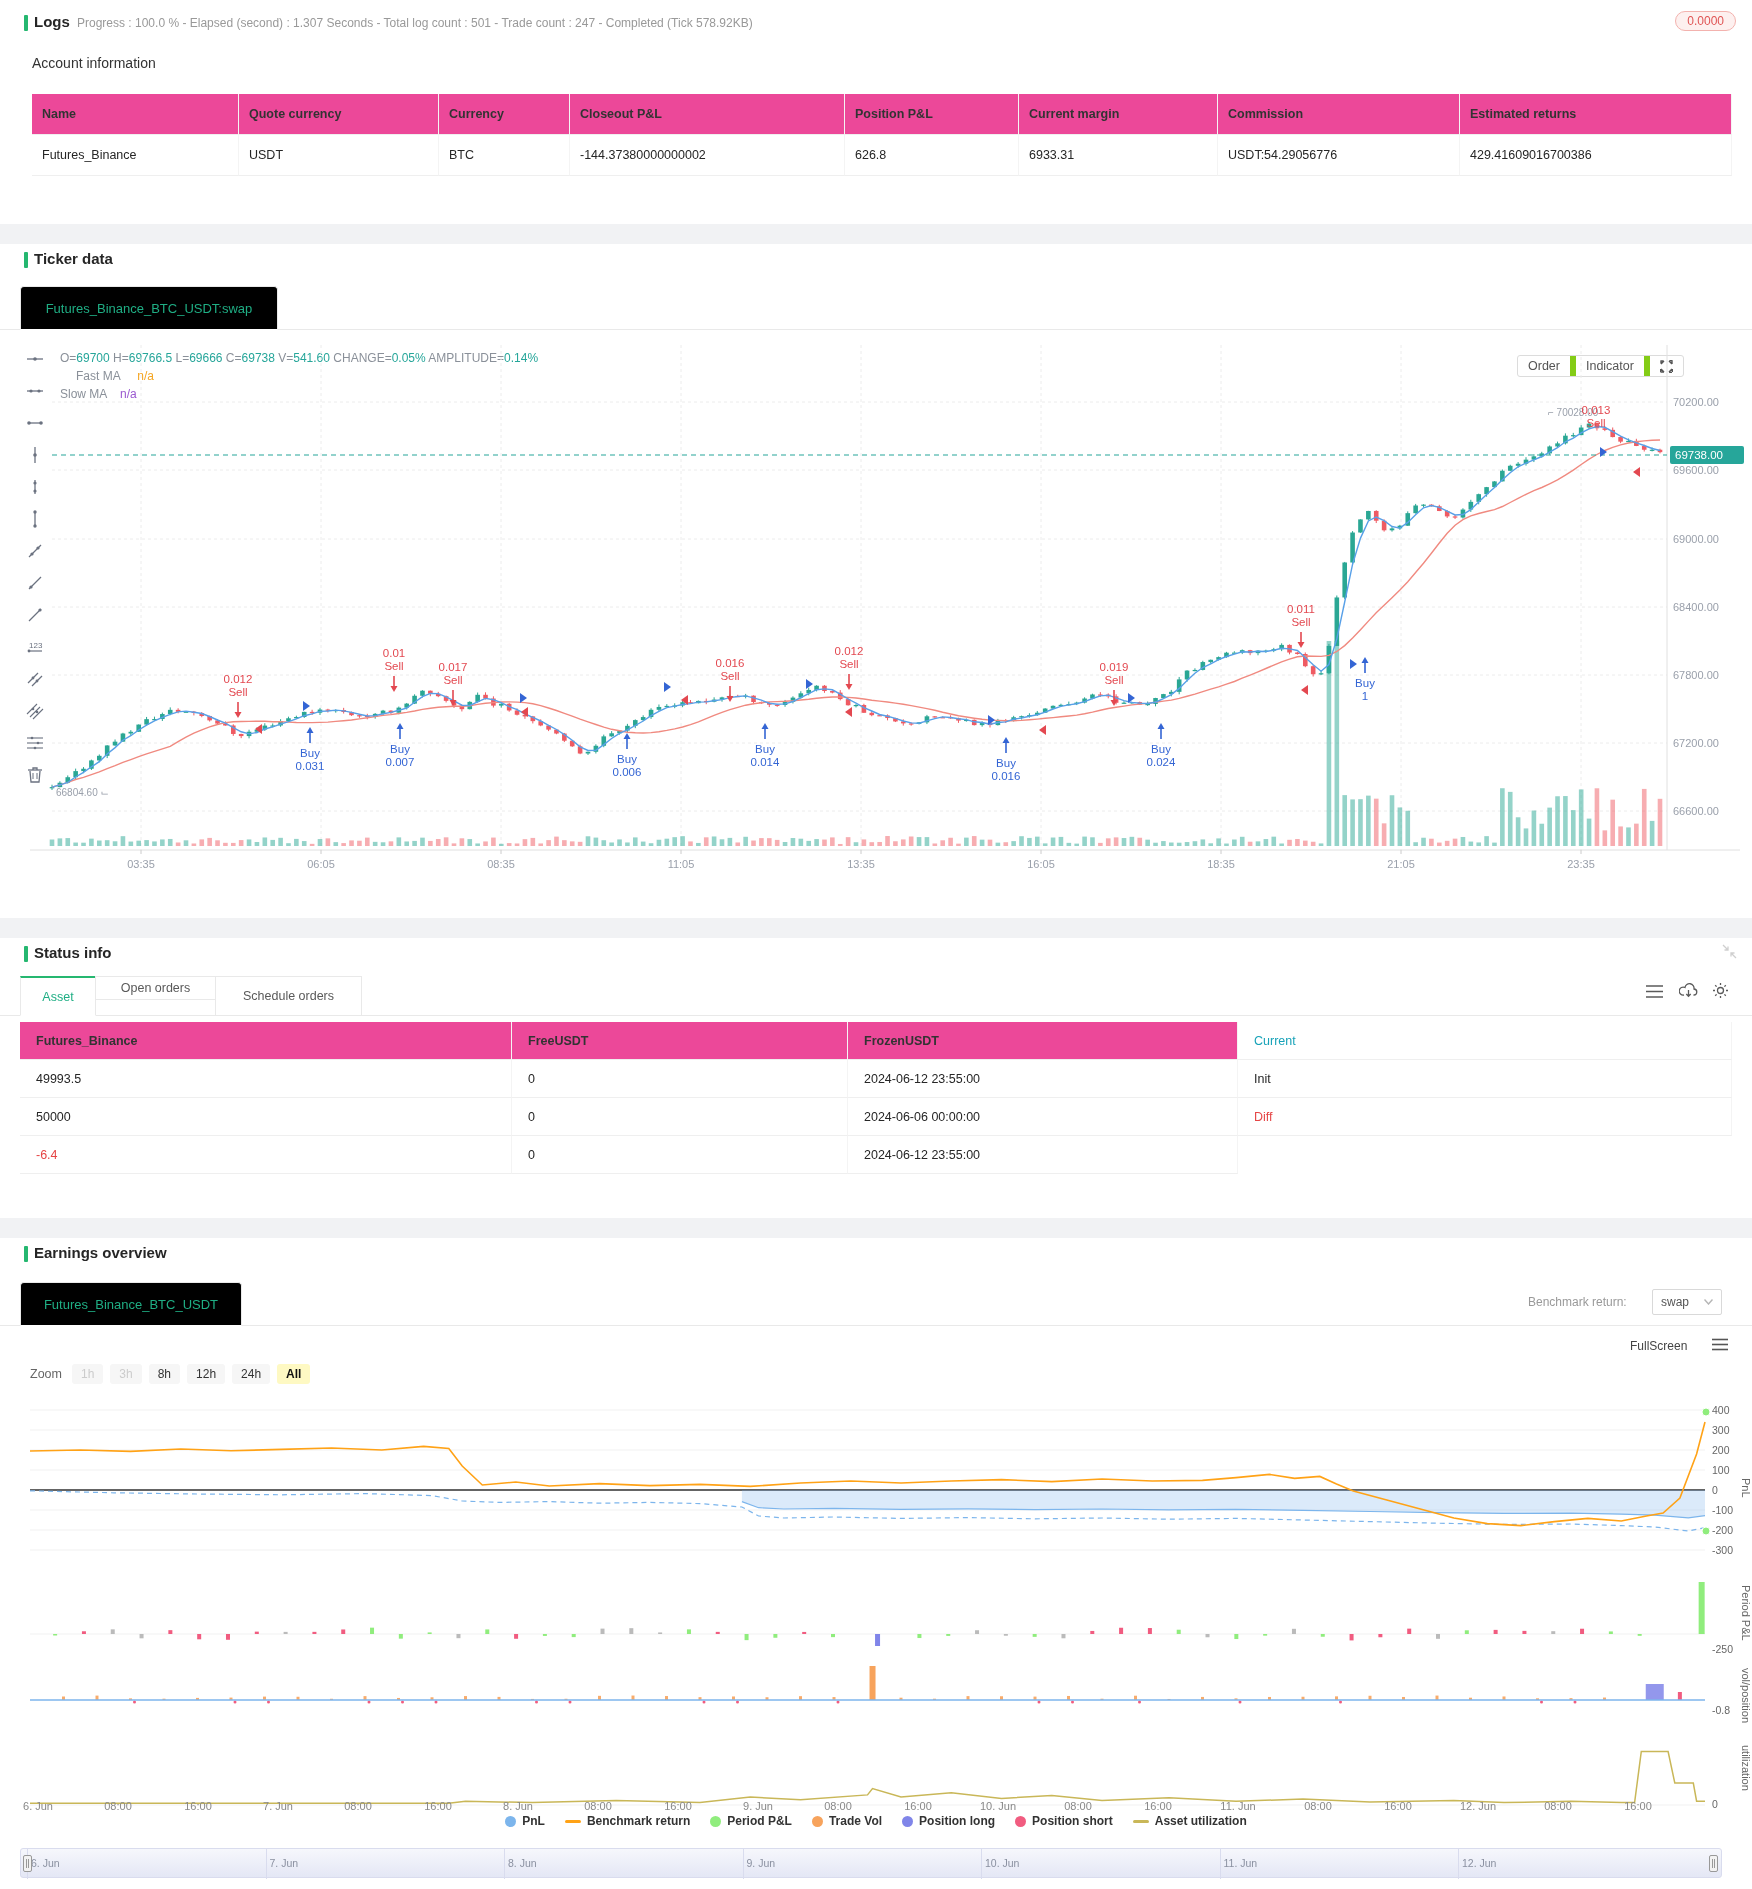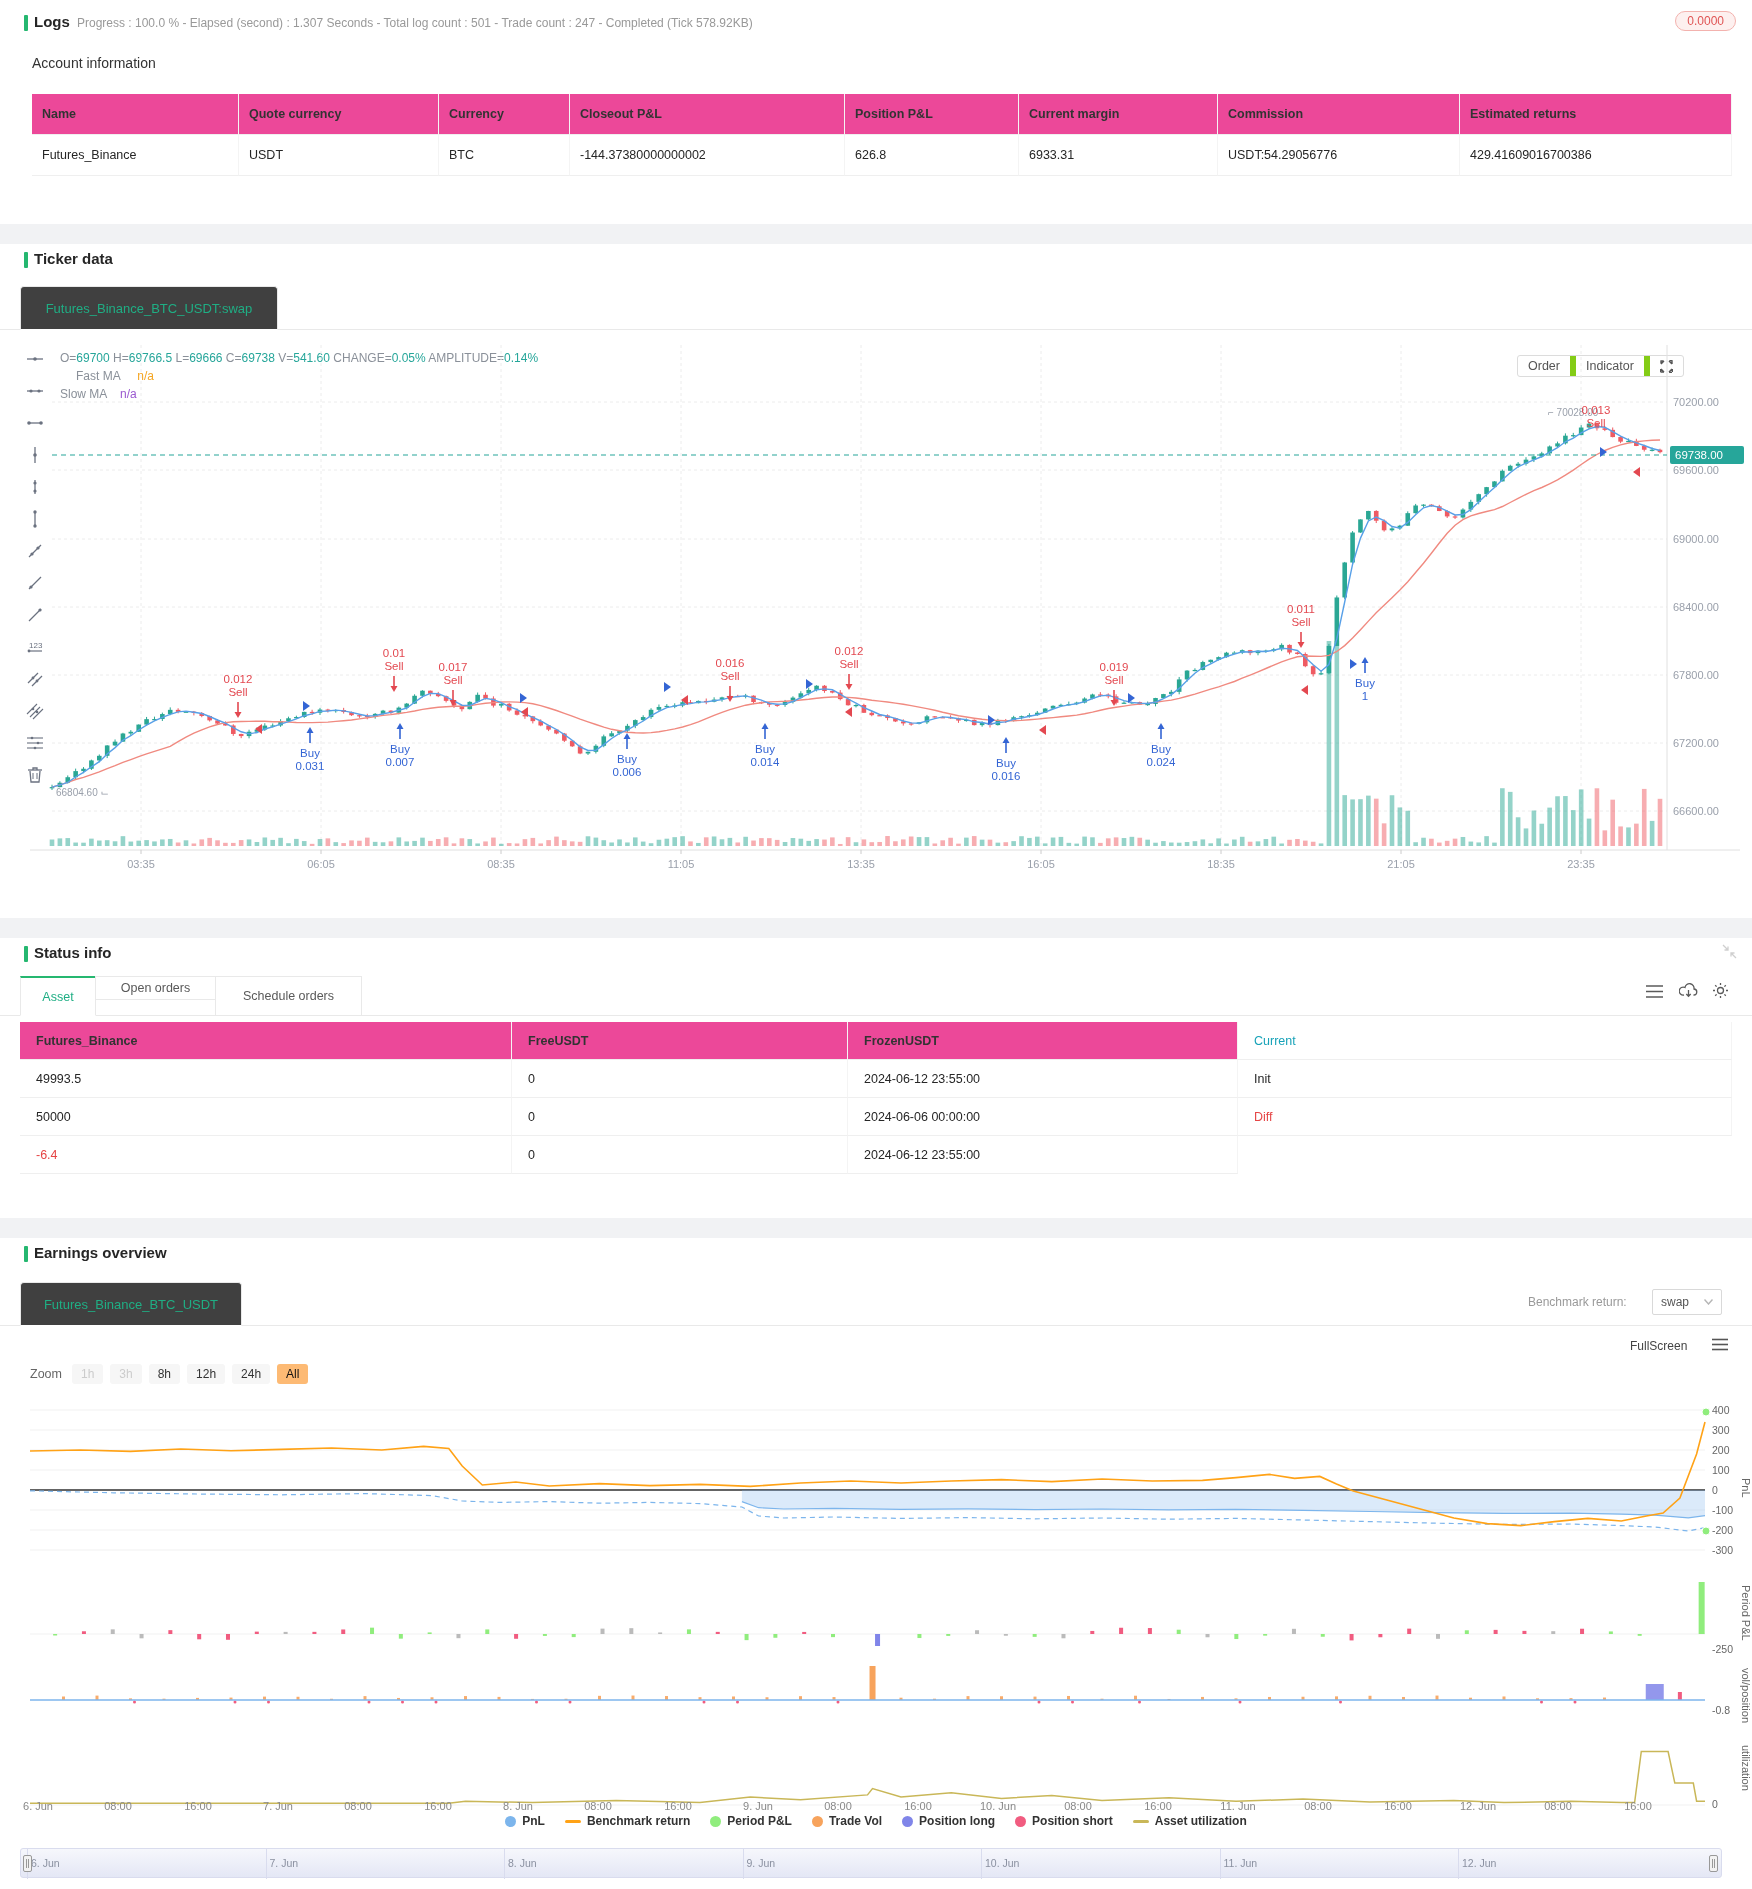--- a/index.html
+++ b/index.html
@@ -13,40 +13,40 @@
   .pill { position:absolute; border:1px solid #f3b2ae; background:#fdf0ef; color:#e05454;
           font-size:12px; padding:2px 11px; border-radius:11px; }
   
   .grid-table { position:absolute; display:grid; font-size:12.5px; color:#262626; }
   .gt-cell { border-bottom:1px solid #efefef; border-right:1px solid #f4f4f4; display:flex; align-items:center; padding-left:10px; background:#fff; }
   .gt-head { background:#ec4899; font-weight:bold; color:#333; }
   .c-teal { color:#17a2b8; }
   .c-red  { color:#e54545; }
   
   .tabline { position:absolute; height:1px; background:#e9e9e9; width:1752px; }
-  .tab { position:absolute; background:#404040; border:1px solid #e9e9e9; border-bottom:1px solid #fff;
+  .tab { position:absolute; background:#000000; border:1px solid #e9e9e9; border-bottom:1px solid #fff;
          border-radius:4px 4px 0 0; display:flex; align-items:center; justify-content:center;
          color:#1fae84; font-size:13px; }
   .stab { position:absolute; background:#fff; border:1px solid #e9e9e9; display:flex; align-items:center;
           justify-content:center; font-size:12.5px; color:#595959; }
   .stab.active { border-top:2px solid #25b770; color:#1fae84; border-bottom:1px solid #fff; }
   
   .ohlc { position:absolute; font-size:12px; color:#8a9099; white-space:nowrap; }
   .ohlc b { font-weight:normal; color:#26a69a; }
   .toolcol { position:absolute; left:24px; top:348px; display:flex; flex-direction:column; gap:11px; }
   .tool { width:22px; height:21px; display:flex; align-items:center; justify-content:center; color:#6b7280; cursor:pointer; }
   .btn-group { position:absolute; display:flex; border:1px solid #dcdcdc; border-radius:3px; background:#fff; }
   .btn-group .bg-btn { padding:3px 10px; font-size:12.5px; color:#555; border-right:6px solid #84cc16;
                        display:flex; align-items:center; }
   .btn-group .bg-btn:last-child { border-right:none; }
   .icon-btn { display:flex; align-items:center; justify-content:center; cursor:pointer; }
   
   .zoom-btn { font-size:12px; padding:3px 9px; border-radius:3px; margin-right:7px; background:#f6f6f6; color:#333; cursor:pointer; }
   .zoom-btn.disabled { color:#ccc; }
-  .zoom-btn.active { background:#fdba74; color:#111; font-weight:normal; }
+  .zoom-btn.active { background:#fef9c3; color:#111; font-weight:bold; }
   
   .legend-row { position:absolute; left:0; top:1814px; width:1752px; display:flex; justify-content:center; gap:20px; }
   .legend-item { display:flex; align-items:center; gap:6px; font-size:12px; font-weight:bold; color:#333; cursor:pointer; }
   .dot { width:11px; height:11px; border-radius:50%; }
   .lineSym { width:16px; height:3px; border-radius:2px; }
   
   .navigator { position:absolute; left:20px; top:1848px; width:1702px; height:30px;
                background:linear-gradient(#f6f7fc,#e4e7f5); border:1px solid #d9dcee; border-radius:3px; }
   .nav-label { position:absolute; top:8px; font-size:10.5px; color:#8a90a0; }
   .nav-line { position:absolute; top:0; width:1px; height:30px; background:#d9dcee; }

